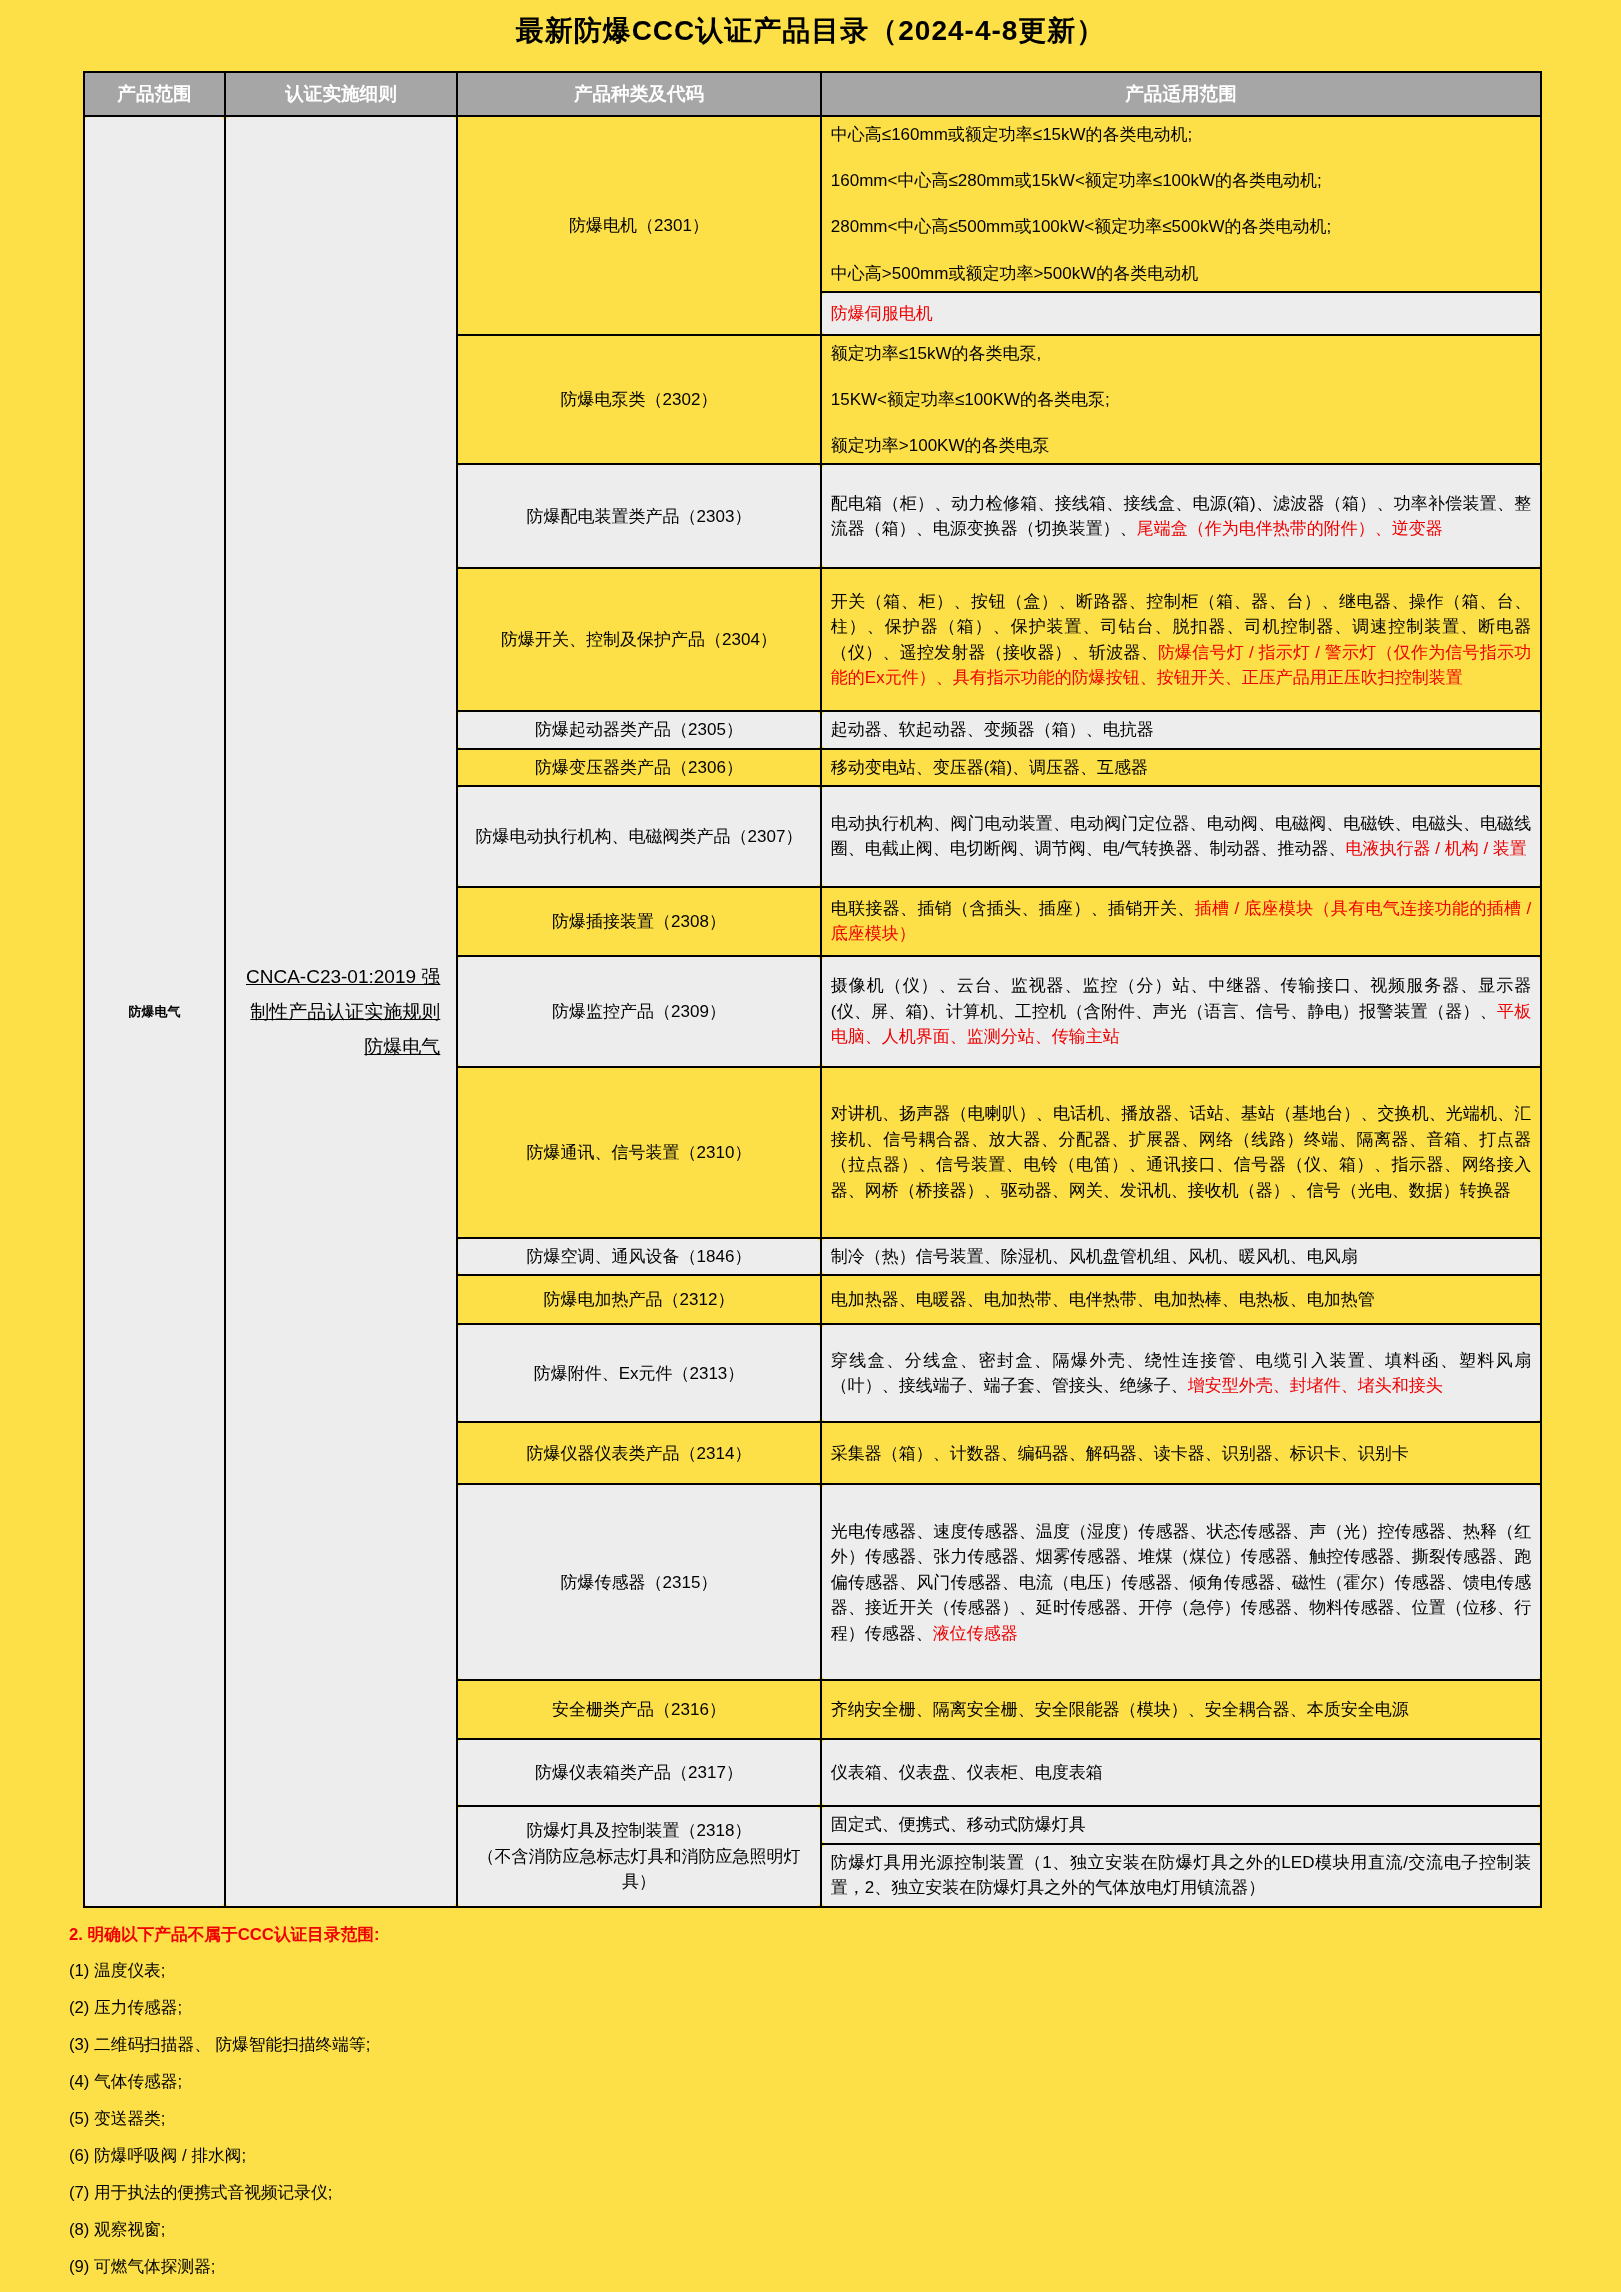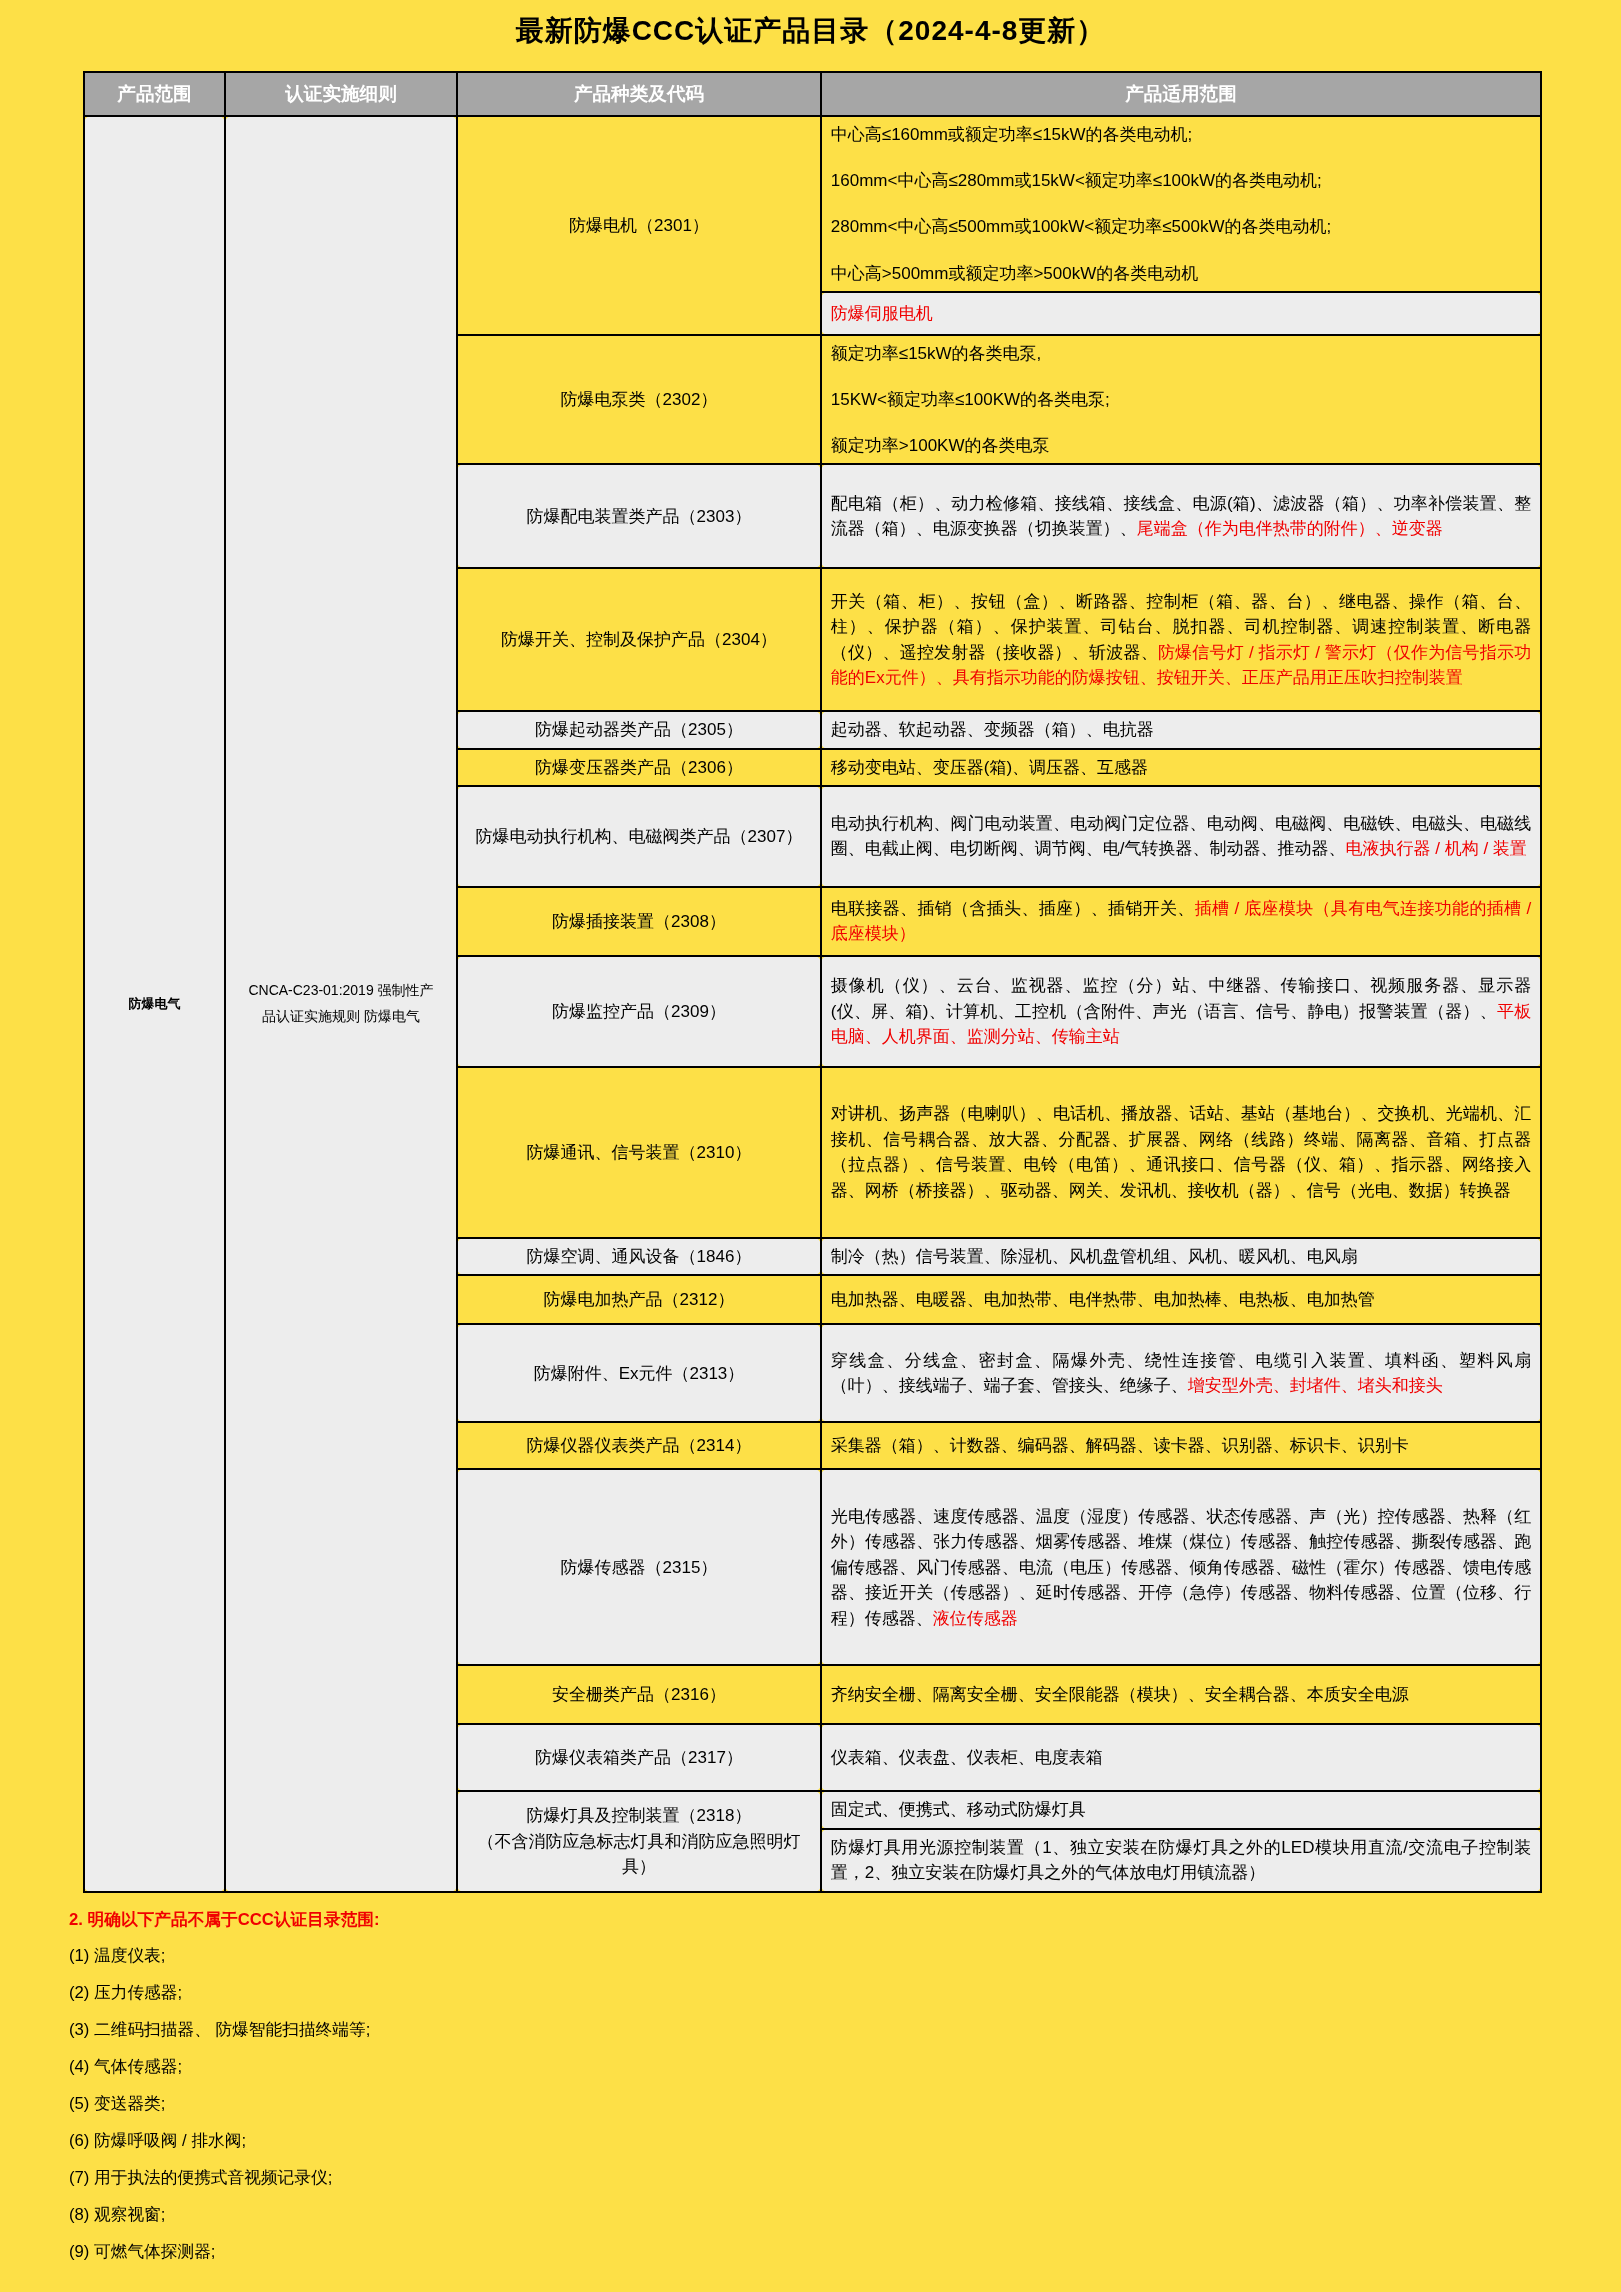--- a/index.html
+++ b/index.html
@@ -29,22 +29,23 @@
   }
   table.catalog th{
     background:var(--header-bg);color:#ffffff;
     font-size:18.6px;font-weight:bold;height:44px;padding:2px 5.9px;
   }
   td{font-size:17px;line-height:1.5;vertical-align:middle;border-radius:7px;}
   td.scope-col{
     background:var(--alt-bg);text-align:center;font-weight:bold;font-size:13px;
   }
   td.rule-col{
-    background:var(--alt-bg);text-align:center;font-size:14px;line-height:1.85;
+    background:var(--alt-bg);text-align:right;font-size:19px;line-height:1.85;
     padding:5.9px 15.7px;
+    text-decoration:underline;
   }
   td.cat{
     text-align:center;padding:3.9px 9.8px;line-height:1.5;
   }
   td.content{
     padding:4.9px 8.8px;text-align:justify;
   }
   td.alt{background:var(--alt-bg);}
   .para + .para{margin-top:20.6px;}
   .red{color:var(--red);}
@@ -162,21 +163,21 @@
           </td>
         </tr>
         <tr>
           <td class="cat alt">防爆附件、Ex元件（2313）</td>
           <td class="content alt" style="height: 98px;">
             <div class="para"><span class="">穿线盒、分线盒、密封盒、隔爆外壳、绕性连接管、电缆引入装置、填料函、塑料风扇（叶）、接线端子、端子套、管接头、绝缘子、</span><span class="red">增安型外壳、封堵件、堵头和接头</span></div>
           </td>
         </tr>
         <tr>
           <td class="cat">防爆仪器仪表类产品（2314）</td>
-          <td class="content" style="height: 47px;">
+          <td class="content" style="height: 62px;">
             <div class="para"><span class="">采集器（箱）、计数器、编码器、解码器、读卡器、识别器、标识卡、识别卡</span></div>
           </td>
         </tr>
         <tr>
           <td class="cat alt">防爆传感器（2315）</td>
           <td class="content alt" style="height: 196px;">
             <div class="para"><span class="">光电传感器、速度传感器、温度（湿度）传感器、状态传感器、声（光）控传感器、热释（红外）传感器、张力传感器、烟雾传感器、堆煤（煤位）传感器、触控传感器、撕裂传感器、跑偏传感器、风门传感器、电流（电压）传感器、倾角传感器、磁性（霍尔）传感器、馈电传感器、接近开关（传感器）、延时传感器、开停（急停）传感器、物料传感器、位置（位移、行程）传感器、</span><span class="red">液位传感器</span></div>
           </td>
         </tr>
         <tr>

